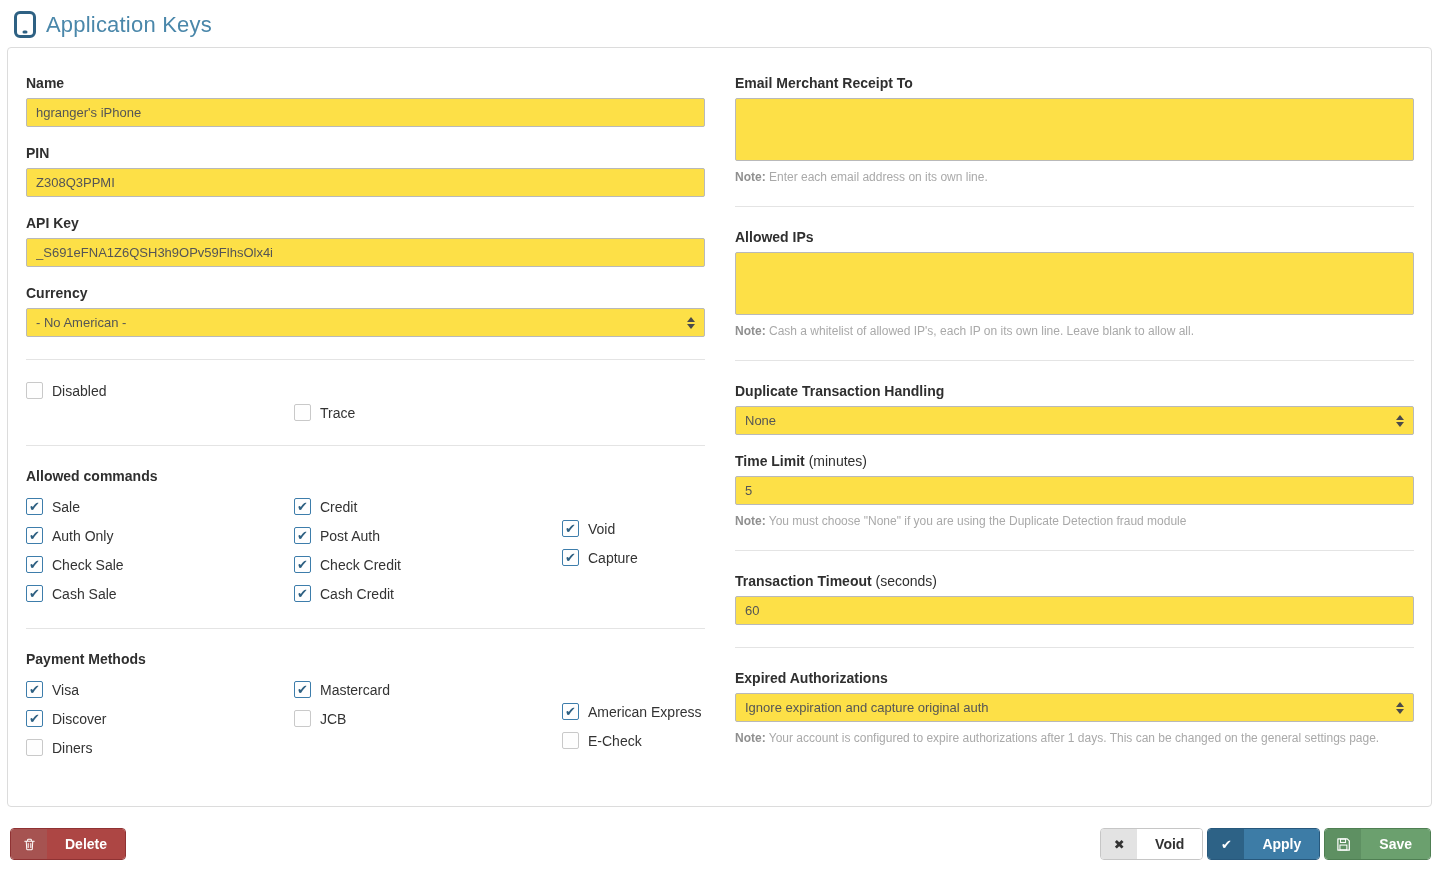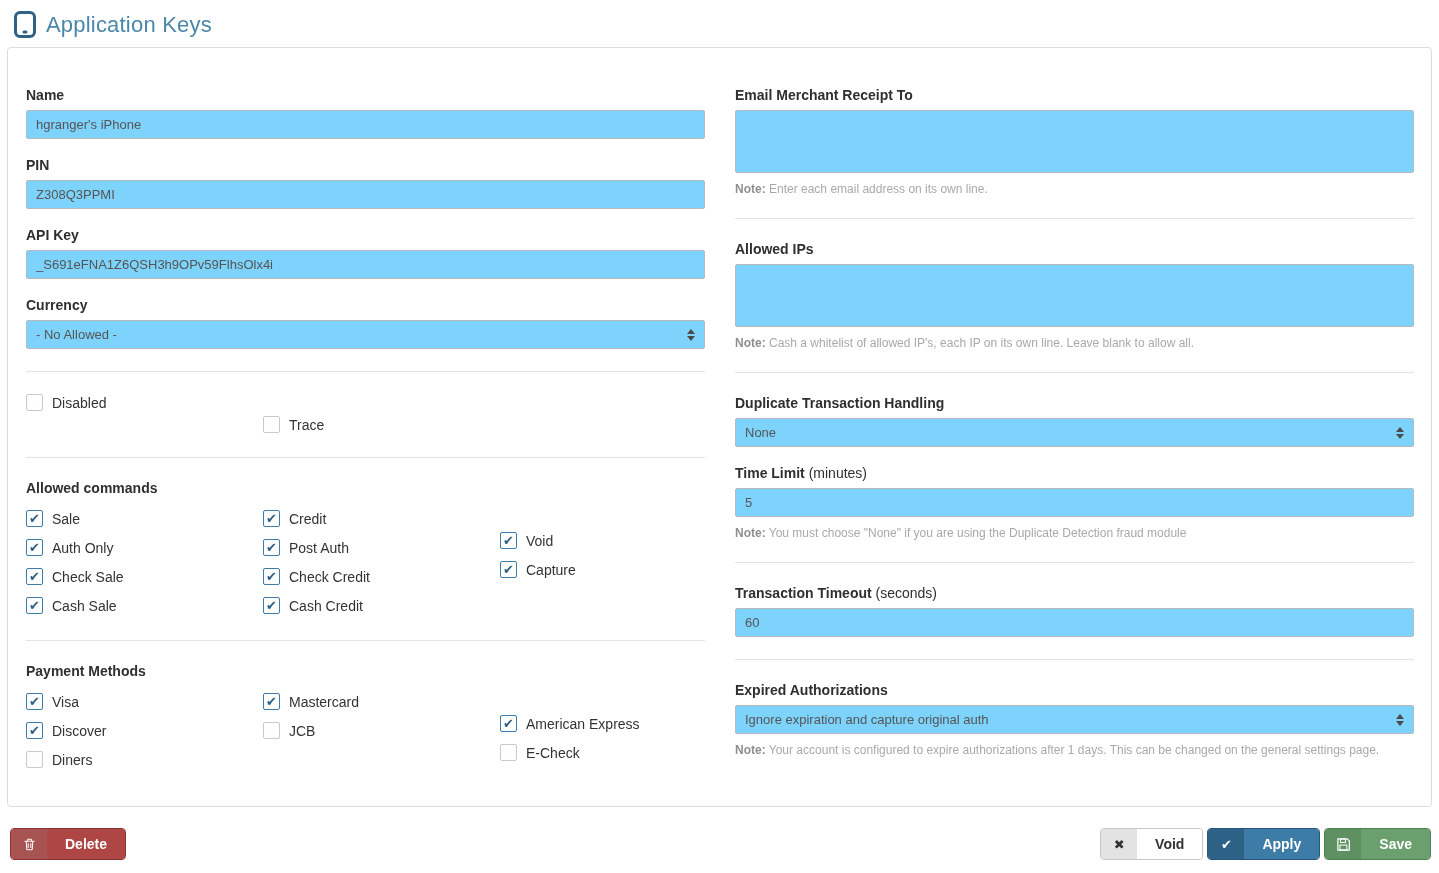--- a/index.html
+++ b/index.html
@@ -10,44 +10,44 @@
   .page-header { display: flex; align-items: center; gap: 10px; padding: 11px 8px 9px 14px; }
   .page-header .app-icon { width: 22px; height: 27px; flex: 0 0 auto; }
   .page-title { font-size: 22px; color: #4a87aa; font-weight: 400; letter-spacing: .2px; }
 
   
   .panel { margin: 0 7px; border: 1px solid #dcdcdc; border-radius: 4px; background: #fff;
            padding: 27px 17px 26px 18px; display: flex; gap: 30px; min-height: 760px; }
   .col { flex: 1 1 0; min-width: 0; }
   .col-left { max-width: 681px; }
 
-  .form-group { margin-bottom: 18px; margin-top: 12px; }
+  .form-group { margin-bottom: 18px; }
   .field-label { font-size: 14px; font-weight: bold; color: #2f2f2f; margin-bottom: 7px; }
   .field-label .suffix { font-weight: normal; }
 
   .text-input, .textarea, .sel {
-    width: 100%; border: 1px solid #b9b9b9; border-radius: 2px; background: #7dd3fc;
+    width: 100%; border: 1px solid #b9b9b9; border-radius: 2px; background: #fde047;
     font-family: inherit; font-size: 13px; color: #555;
   }
   .text-input { height: 29px; padding: 0 9px; display: block; }
   .textarea { height: 63px; resize: none; padding: 5px 9px; display: block; }
   .sel { height: 29px; padding: 0 9px; display: flex; align-items: center; justify-content: space-between; cursor: pointer; }
   .sel .sel-value { overflow: hidden; white-space: nowrap; }
   .updown { display: inline-flex; flex-direction: column; gap: 2px; margin-left: 8px; flex: 0 0 auto; }
   .updown i { display: block; width: 0; height: 0; border-left: 4px solid transparent; border-right: 4px solid transparent; }
   .updown i.up { border-bottom: 5px solid #4a4a4a; }
   .updown i.dn { border-top: 5px solid #4a4a4a; }
 
   .note { font-size: 12px; color: #a9a9a9; margin-top: 9px; }
   .note b { color: #8f8f8f; }
 
   hr.sep { border: none; border-top: 1px solid #e4e4e4; margin: 22px 0; }
 
   
-  .check-grid { display: flex; }
+  .check-grid { display: flex; gap: 31px; }
   .check-col { width: 237px; flex: 0 0 auto; }
   .check-col:last-child { width: auto; margin-top: 22px; }
   .check-item { display: flex; align-items: center; height: 17px; margin-bottom: 12px; cursor: pointer; }
   .cb { width: 17px; height: 17px; flex: 0 0 auto; border: 1px solid #c9c9c9; border-radius: 2px; background: #fefefe;
         display: inline-flex; align-items: center; justify-content: center;
         font-size: 13px; line-height: 1; color: #2d5f81; font-weight: bold; }
   .cb.on { border-color: #3d7dab; }
   .cb-label { font-size: 14px; color: #333; margin-left: 9px; white-space: nowrap; }
   .section-title { font-size: 14px; font-weight: bold; color: #2f2f2f; margin-bottom: 14px; }
 
@@ -103,21 +103,21 @@
     </div>
 
     <div class="form-group">
       <div class="field-label">API Key</div>
       <input class="text-input" type="text" value="_S691eFNA1Z6QSH3h9OPv59FlhsOlx4i" style="">
     </div>
 
     <div class="form-group" style="margin-bottom:0;">
       <div class="field-label">Currency</div>
       <div class="sel">
-        <span class="sel-value">- No Allowed -</span>
+        <span class="sel-value">- No American -</span>
         <span class="updown">
             <i class="up"></i>
             <i class="dn"></i>
           </span>
       </div>
     </div>
 
     <hr class="sep">
 
     <div class="check-grid">

